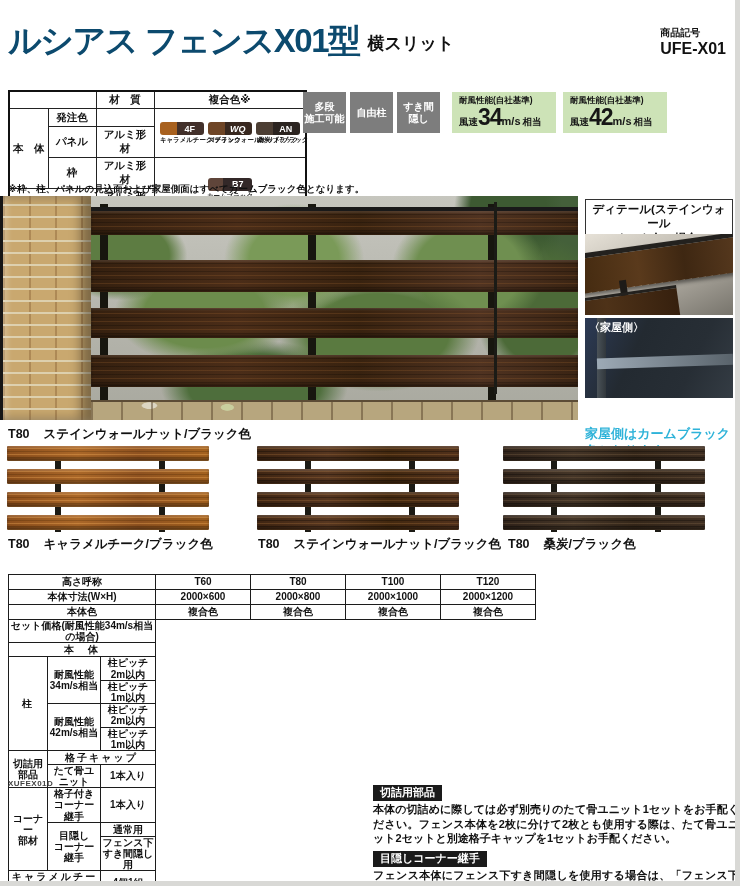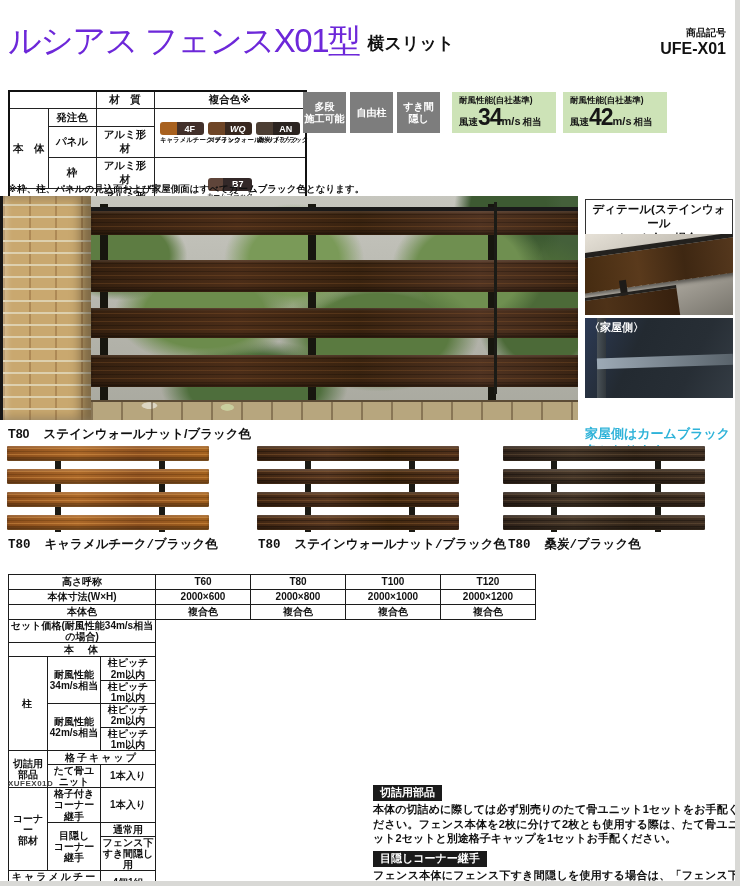--- a/index.html
+++ b/index.html
@@ -3,23 +3,23 @@
 <meta charset="utf-8">
 <style>
   * { margin:0; padding:0; box-sizing:border-box; }
   body { background:#fff; font-family:"Liberation Sans","DejaVu Sans",sans-serif; }
   #page { position:relative; width:740px; height:886px; background:#ffffff; overflow:hidden; }
   .scan-edge-r { position:absolute; right:0; top:0; width:5px; height:100%; background:#d9d9d6; }
   .scan-edge-b { position:absolute; left:0; bottom:0; width:100%; height:5px; background:#d9d9d6; }
 
   
   .hdr { position:absolute; left:8px; top:24px; display:flex; align-items:flex-end; gap:8px; }
-  .hdr-title { font-size:33px; font-weight:normal; letter-spacing:-1.5px; color:#6d28d9; line-height:1; }
+  .hdr-title { font-size:33px; font-weight:bold; letter-spacing:-1.5px; color:#0c4a6e; line-height:1; }
   .hdr-sub { font-size:17px; font-weight:bold; color:#111; padding-bottom:2px; }
-  .prod { position:absolute; right:14px; top:26px; text-align:right; color:#111; }
+  .prod { position:absolute; right:14px; top:26px; text-align:left; color:#111; }
   .prod-label { font-size:10px; font-weight:bold; }
   .prod-code { font-size:16px; font-weight:bold; letter-spacing:0; }
 
   
   table.mtab { position:absolute; left:8px; top:90px; border-collapse:collapse; table-layout:fixed; }
   table.mtab td { border:1px solid #222; font-size:10.5px; font-weight:bold; text-align:center; color:#111; padding:1px 2px; background:#fff; }
   table.mtab { border:2px solid #111; }
   td.diag { background:linear-gradient(to bottom right, transparent 49%, #444 49%, #444 51%, transparent 51%); }
   .chipcell { vertical-align:middle; }
   .chiprow { display:flex; justify-content:space-around; align-items:flex-start; padding:1px 1px 0 1px; }
@@ -111,21 +111,21 @@
   .v0 .th-slat { background-color:#9a5a22;
     background-image:repeating-linear-gradient(0deg, rgba(255,185,100,.3) 0 1px, rgba(0,0,0,0) 1px 3px, rgba(60,30,0,.25) 3px 4px, rgba(0,0,0,0) 4px 6px),
     linear-gradient(90deg,#8d4f1c,#aa6728 35%,#8f5220 65%,#a4621f); }
   .v1 .th-slat { background-color:#4a2d18;
     background-image:repeating-linear-gradient(0deg, rgba(170,115,60,.3) 0 1px, rgba(0,0,0,0) 1px 3px, rgba(0,0,0,.3) 3px 4px, rgba(0,0,0,0) 4px 6px),
     linear-gradient(90deg,#3f2512,#563620 35%,#42280f 65%,#51311c); }
   .v2 .th-slat { background-color:#382a1f;
     background-image:repeating-linear-gradient(0deg, rgba(150,120,85,.25) 0 1px, rgba(0,0,0,0) 1px 3px, rgba(0,0,0,.3) 3px 4px, rgba(0,0,0,0) 4px 6px),
     linear-gradient(90deg,#30231a,#443527 35%,#342619 65%,#3f2f22); }
   .th-s1{top:0;} .th-s2{top:23px;} .th-s3{top:46px;} .th-s4{top:69px;}
-  .thumb-cap { position:absolute; top:536px; font-size:12.5px; font-weight:bold; color:#111;font-family:Liberation Mono, monospace; }
+  .thumb-cap { position:absolute; top:536px; font-size:12.5px; font-weight:bold; color:#111; }
   .tc1{left:8px;} .tc2{left:258px;} .tc3{left:508px;}
   .thumb-cap .cap-name { margin-left:14px; }
 
   
   table.spec { position:absolute; left:8px; top:550px; border-collapse:collapse; table-layout:fixed;margin-top:24px; }
   table.spec td { border:1.5px solid #1c1c1c; font-size:10px; font-weight:bold; color:#111; text-align:center; padding:0 1px; background:#fff; line-height:1.12; }
   td.pre { white-space:pre-line; }
   td.sm { font-size:9px; }
   td.green { background:#b9dcc4; }
   td.pink { background:#f3d7de; }

